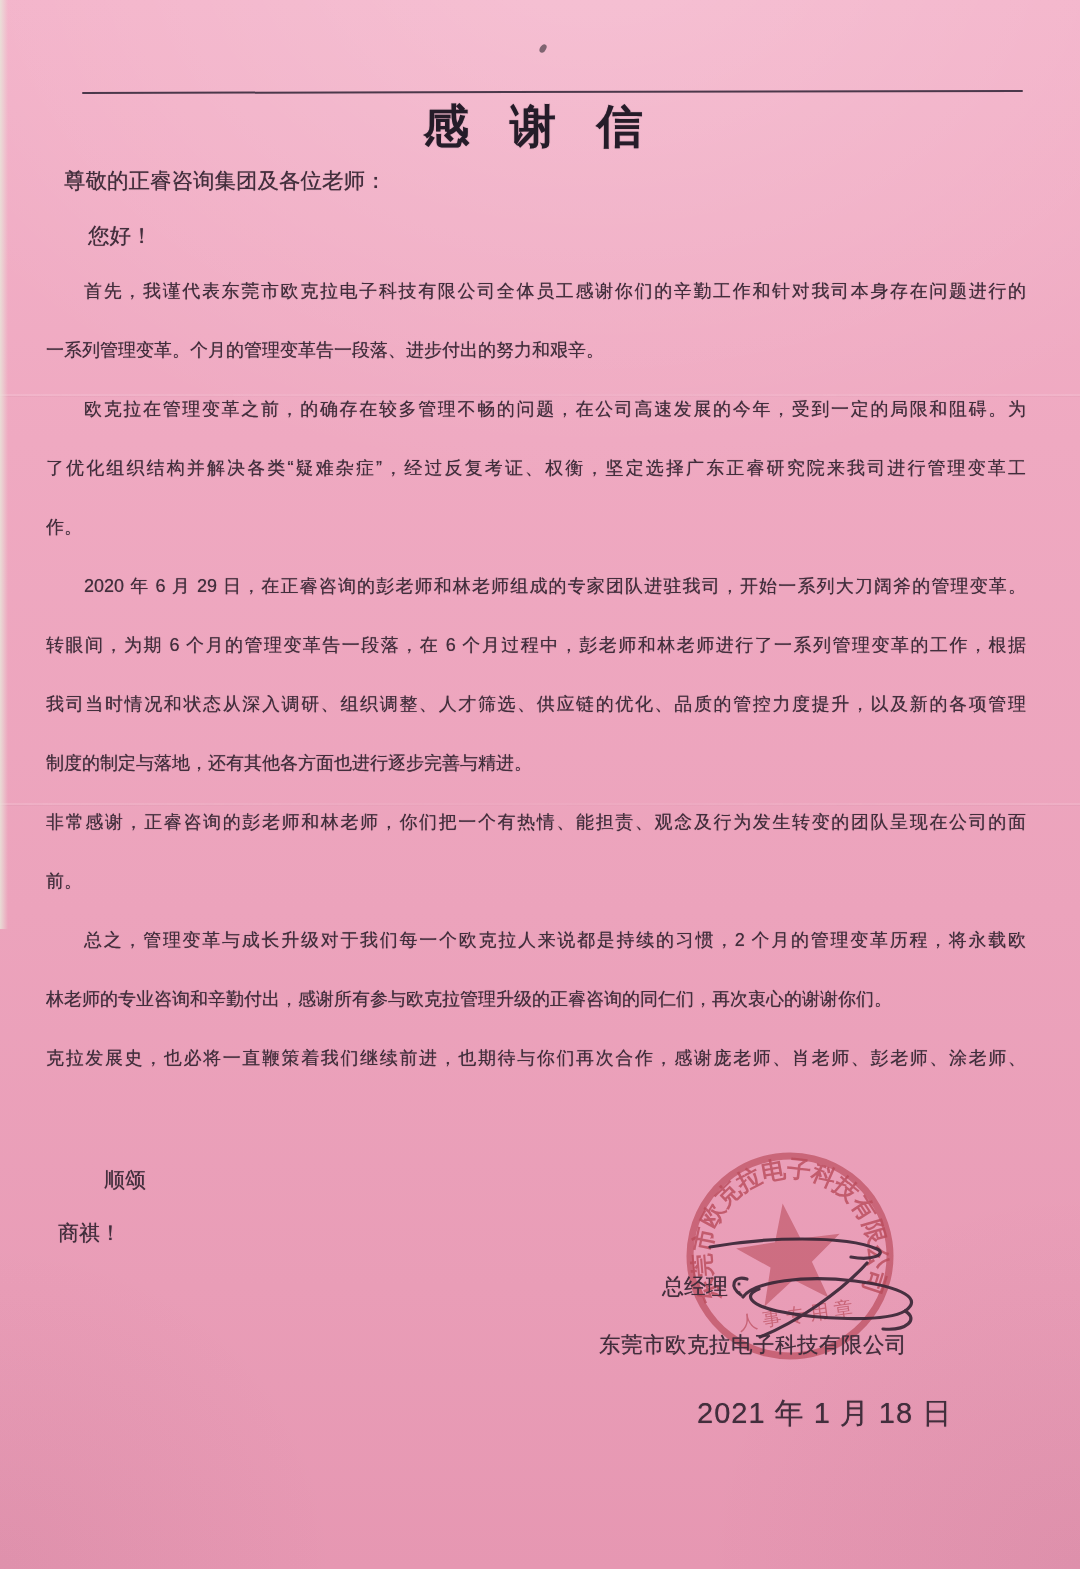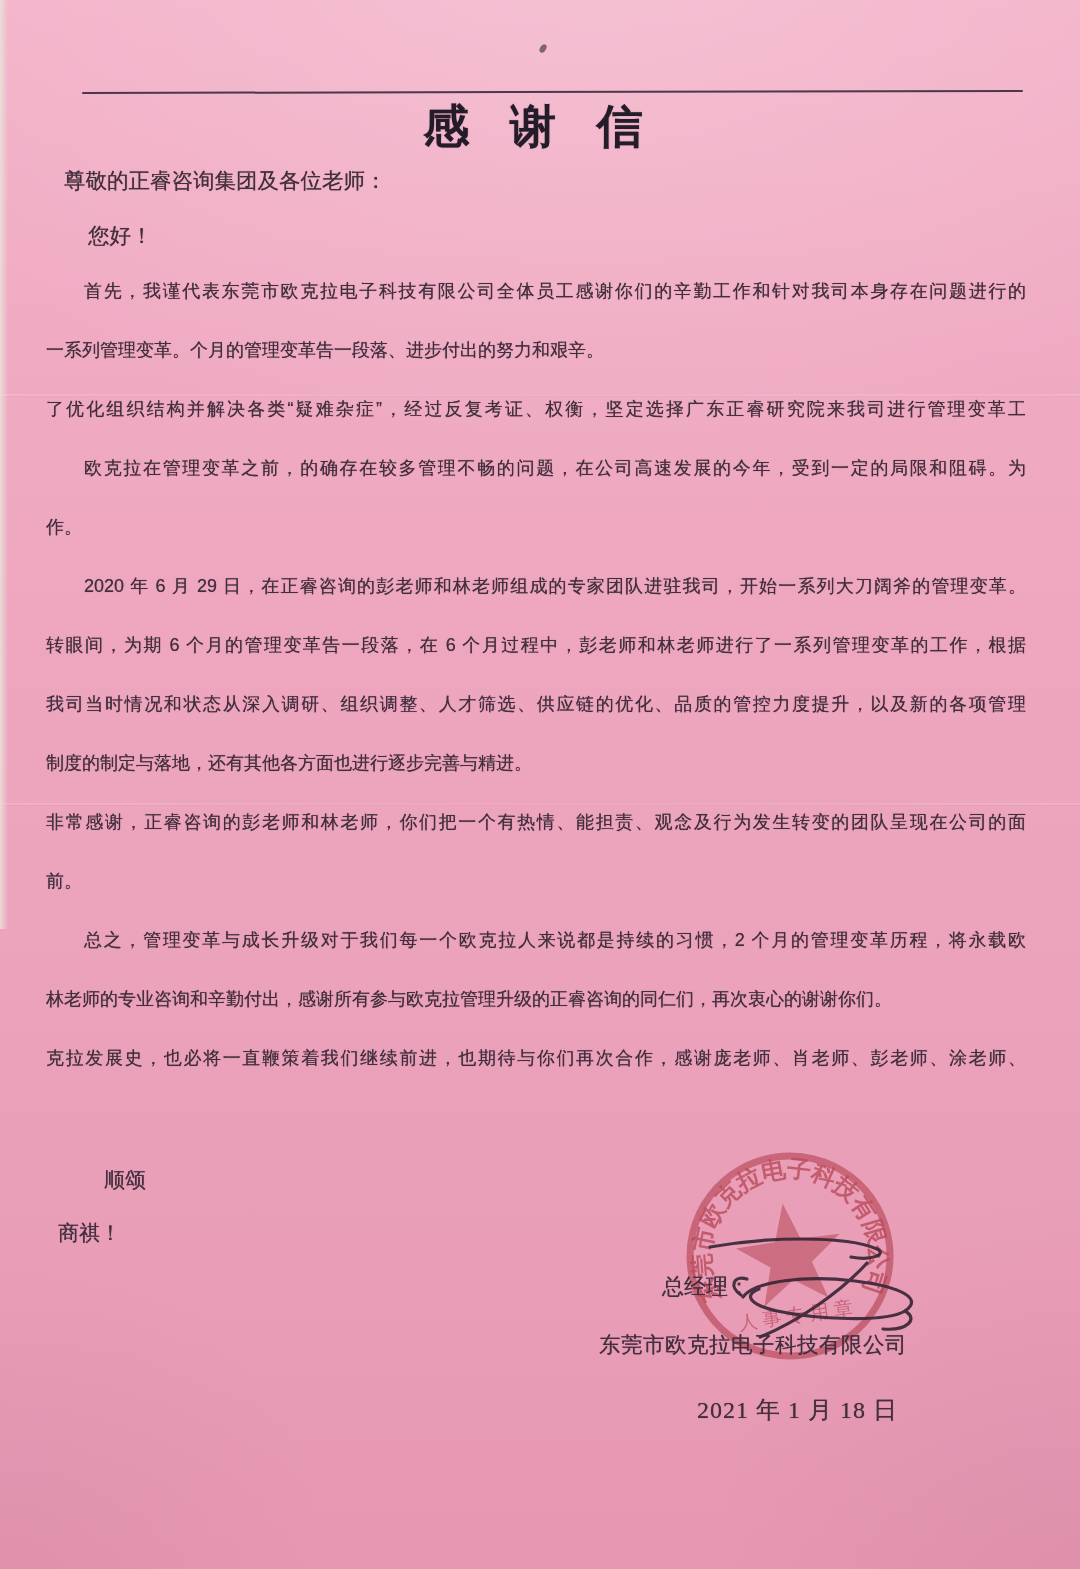--- a/index.html
+++ b/index.html
@@ -54,21 +54,21 @@
   .shunsong { position:absolute; left:104px; top:1166px; font-size:21px; }
   .shangqi  { position:absolute; left:58px;  top:1219px; font-size:21px; }
 
   .seal {
     position:absolute; left:680px; top:1146px; width:220px; height:220px;
     mix-blend-mode:multiply; opacity:.82; transform:rotate(-8deg);
   }
   .signature-svg { position:absolute; left:655px; top:1225px; width:320px; height:130px; }
   .gm-label { position:absolute; left:662px; top:1272px; font-size:22px; }
   .company  { position:absolute; left:599px; top:1330px; font-size:21.5px; letter-spacing:.5px; }
-  .date     { position:absolute; left:697px; top:1394px; font-size:24px; letter-spacing:1px;font-family:Liberation Serif, serif; }
+  .date     { position:absolute; left:697px; top:1394px; font-size:29px; letter-spacing:1px; }
 </style>
 </head>
 <body>
 
 <div class="paper">
 
   <div class="speck s1"></div>
   <div class="speck s2"></div>
 
   <div class="crease" style="top:394px;">
@@ -83,22 +83,22 @@
   <div class="rule"></div>
 
   <div class="title">感 谢 信</div>
 
   <div class="salutation ink">尊敬的正睿咨询集团及各位老师：</div>
   <div class="greeting ink">您好！</div>
 
   <div class="body-block">
       <div class="line first">首先，我谨代表东莞市欧克拉电子科技有限公司全体员工感谢你们的辛勤工作和针对我司本身存在问题进行的</div>
       <div class="line last">一系列管理变革。个月的管理变革告一段落、进步付出的努力和艰辛。</div>
+      <div class="line first">欧克拉在管理变革之前，的确存在较多管理不畅的问题，在公司高速发展的今年，受到一定的局限和阻碍。为</div>
       <div class="line">了优化组织结构并解决各类“疑难杂症”，经过反复考证、权衡，坚定选择广东正睿研究院来我司进行管理变革工</div>
-      <div class="line first">欧克拉在管理变革之前，的确存在较多管理不畅的问题，在公司高速发展的今年，受到一定的局限和阻碍。为</div>
       <div class="line last">作。</div>
       <div class="line first">2020 年 6 月 29 日，在正睿咨询的彭老师和林老师组成的专家团队进驻我司，开始一系列大刀阔斧的管理变革。</div>
       <div class="line">转眼间，为期 6 个月的管理变革告一段落，在 6 个月过程中，彭老师和林老师进行了一系列管理变革的工作，根据</div>
       <div class="line">我司当时情况和状态从深入调研、组织调整、人才筛选、供应链的优化、品质的管控力度提升，以及新的各项管理</div>
       <div class="line last">制度的制定与落地，还有其他各方面也进行逐步完善与精进。</div>
       <div class="line">非常感谢，正睿咨询的彭老师和林老师，你们把一个有热情、能担责、观念及行为发生转变的团队呈现在公司的面</div>
       <div class="line last">前。</div>
       <div class="line first">总之，管理变革与成长升级对于我们每一个欧克拉人来说都是持续的习惯，2 个月的管理变革历程，将永载欧</div>
       <div class="line last">林老师的专业咨询和辛勤付出，感谢所有参与欧克拉管理升级的正睿咨询的同仁们，再次衷心的谢谢你们。</div>
       <div class="line">克拉发展史，也必将一直鞭策着我们继续前进，也期待与你们再次合作，感谢庞老师、肖老师、彭老师、涂老师、</div>

